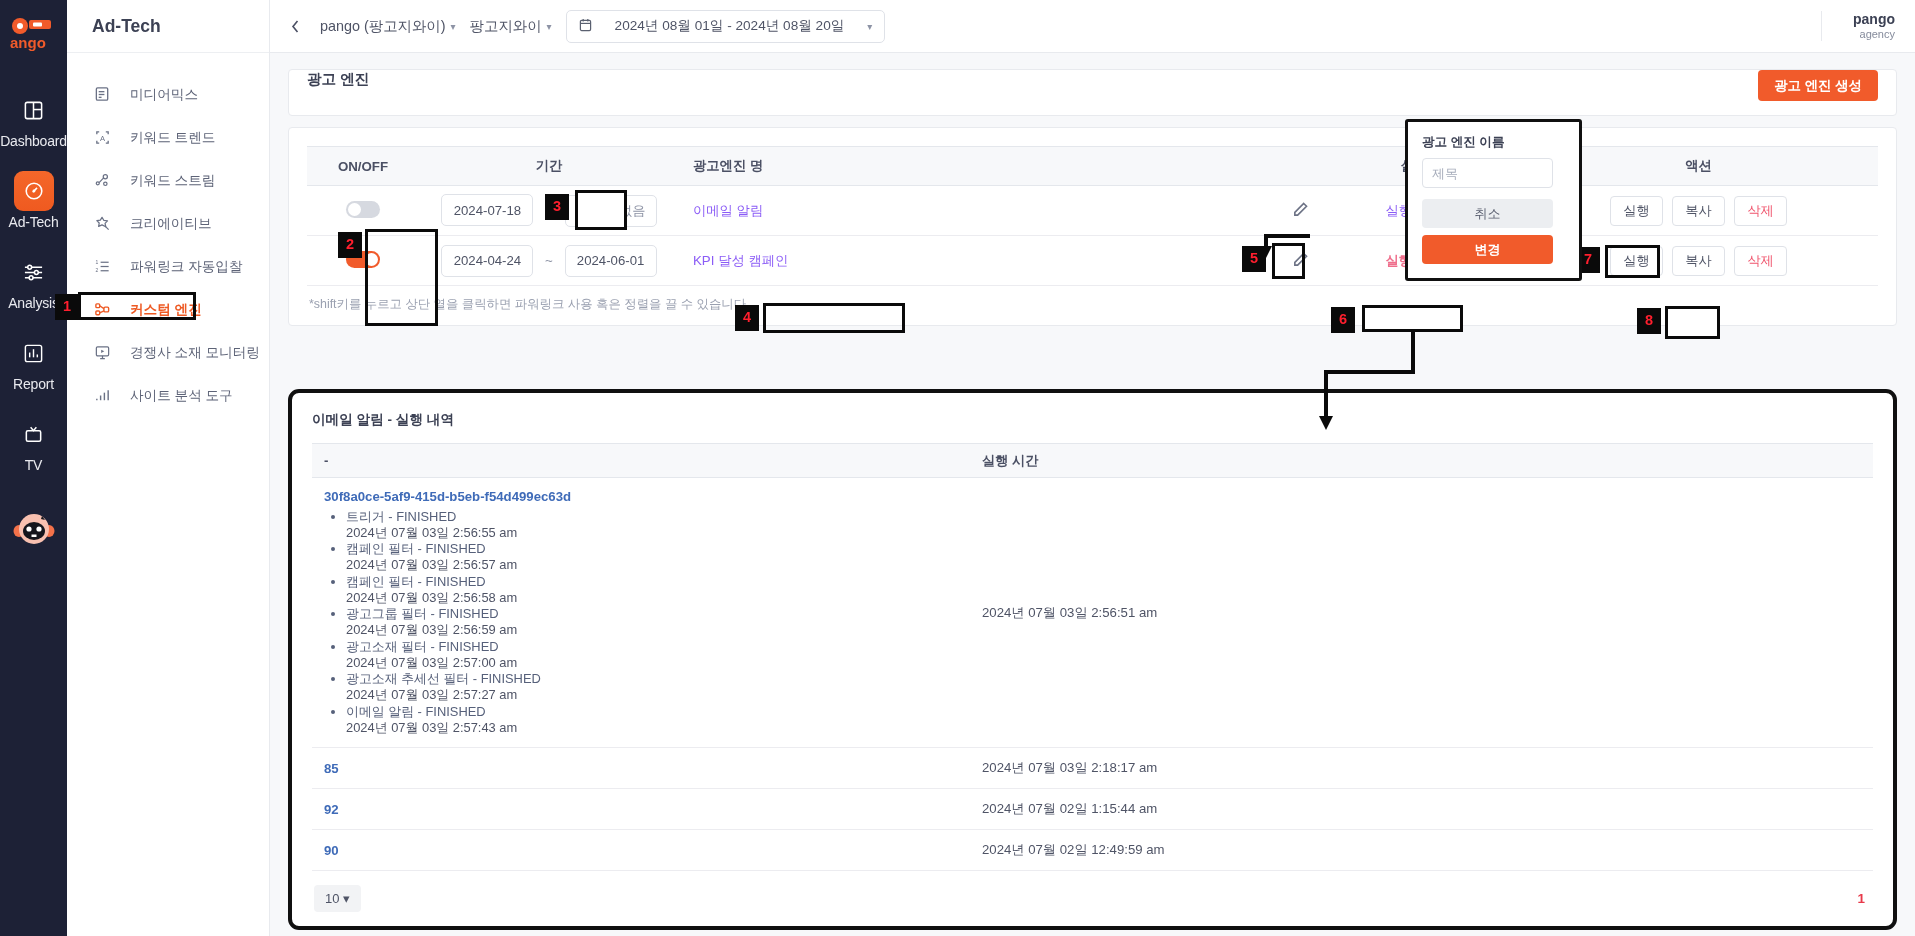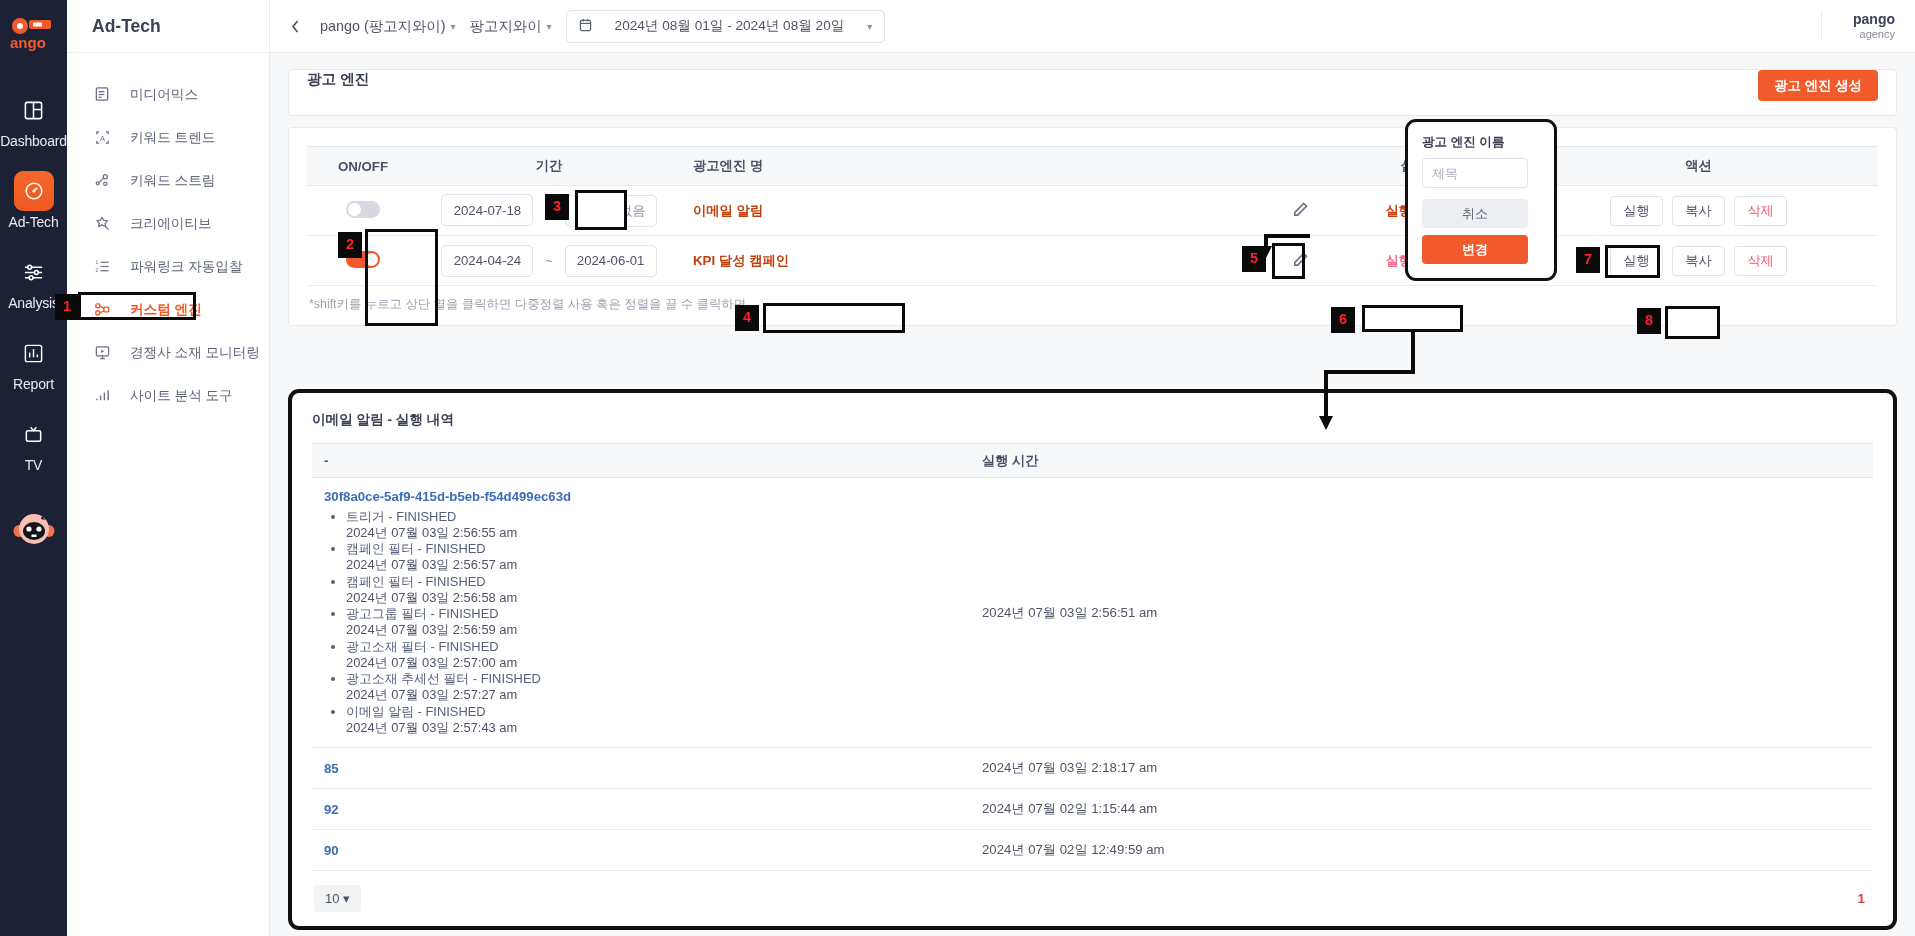--- a/index.html
+++ b/index.html
@@ -106,21 +106,21 @@
   .toggle.on { background: #f15b2b; }
   .toggle.on i { left: 19px; }
   .dbox {
     display:inline-flex; align-items:center; justify-content:center;
     min-width: 92px; height: 32px; padding: 0 10px;
     border: 1px solid #dfe2e8; border-radius: 5px; background: #fff;
     font-size: 13.2px; color: #4f5466; cursor: pointer;
   }
   .dbox.muted { color: #8d93a5; }
   .tilde { display:inline-block; padding: 0 8px; color:#8d93a5; }
-  .link { color: #c2410c; font-weight: 700; cursor: pointer; }
+  .link { color: #8b5cf6; font-weight: 400; cursor: pointer; }
   .link-pink { color: #ef6f8c; font-weight: 700; cursor: pointer; }
   .pencil { cursor: pointer; color: #6c7285; }
   .abtn {
     display: inline-flex; align-items:center; justify-content:center;
     height: 30px; min-width: 48px; padding: 0 12px; margin: 0 3px;
     border: 1px solid #dfe2e8; border-radius: 4px; background:#fff;
     font-size: 13.2px; color:#4f5466; cursor:pointer; font-family: inherit;
   }
   .abtn.danger { color: #f0556d; }
   .hint { font-size: 12.4px; color: #9aa0b0; padding: 10px 2px 4px 2px; }
@@ -141,22 +141,22 @@
   .runid { color:#3f6bb8; font-weight:700; font-size:13.2px; }
   ul.steps { margin: 5px 0 0 0; padding-left: 22px; }
   ul.steps li { font-size: 12.9px; color:#56607a; line-height: 1.22; margin-bottom: 1px; list-style: disc;}
   ul.steps li span.t { display:block; color:#4f5466; }
   .pagebar { display:flex; align-items:center; justify-content:space-between; padding: 14px 2px 0 2px; }
   .pgsel { background:#f2f3f5; border:0; border-radius:4px; height:27px; padding:0 11px; font-size:13px; color:#4f5466; cursor:pointer; font-family:inherit;}
   .pgnum { color:#e8394a; font-size:13.4px; font-weight:700; cursor:pointer; padding-right: 6px;}
 
   
   .popup {
-    position: absolute; left: 1135px; top: 119px; width: 152px;
-    background:#fff; border: 3.5px solid #101010; border-radius: 11px;
+    position: absolute; left: 1135px; top: 119px; width: 177px;
+    background:#fff; border: 3.5px solid #101010; border-radius: 3px;
     padding: 12px 26px 14px 14px; z-index: 40;
   }
   .popup-label { font-size: 12.6px; font-weight:700; color:#3c4154; margin-bottom: 7px; }
   .popup-input {
     width: 100%; height: 30px; border: 1px solid #dfe2e8; border-radius: 4px;
     padding: 0 9px; font-size: 13px; color:#4f5466; font-family: inherit; outline: none;
   }
   .popup-input::placeholder { color: #a7adbb; }
   .popup-actions { display:flex; justify-content:flex-end; gap: 7px; margin-top: 11px; flex-direction: column; }
   .pbtn-cancel { background:#eceef1; border:0; border-radius:4px; height:29px; padding:0 14px; font-size:13px; color:#5a5f70; cursor:pointer; font-family:inherit;}
@@ -476,21 +476,21 @@
                 <span class="link-pink">실행 내역 확인</span>
               </td>
               <td>
                 <button class="abtn">실행</button>
                 <button class="abtn">복사</button>
                 <button class="abtn danger">삭제</button>
               </td>
             </tr>
           </tbody>
         </table>
-        <div class="hint">*shift키를 누르고 상단 열을 클릭하면 다중정렬 사용 혹은 정렬을 끌 수 클릭하면.</div>
+        <div class="hint">*shift키를 누르고 상단 열을 클릭하면 파워링크 사용 혹은 정렬을 끌 수 있습니다.</div>
       </div>
 
       <div class="detail">
         <div class="detail-title">이메일 알림 - 실행 내역</div>
         <table class="log">
           <colgroup>
               <col style="width:658px">
               <col style="width:auto">
             </colgroup>
           <thead>

